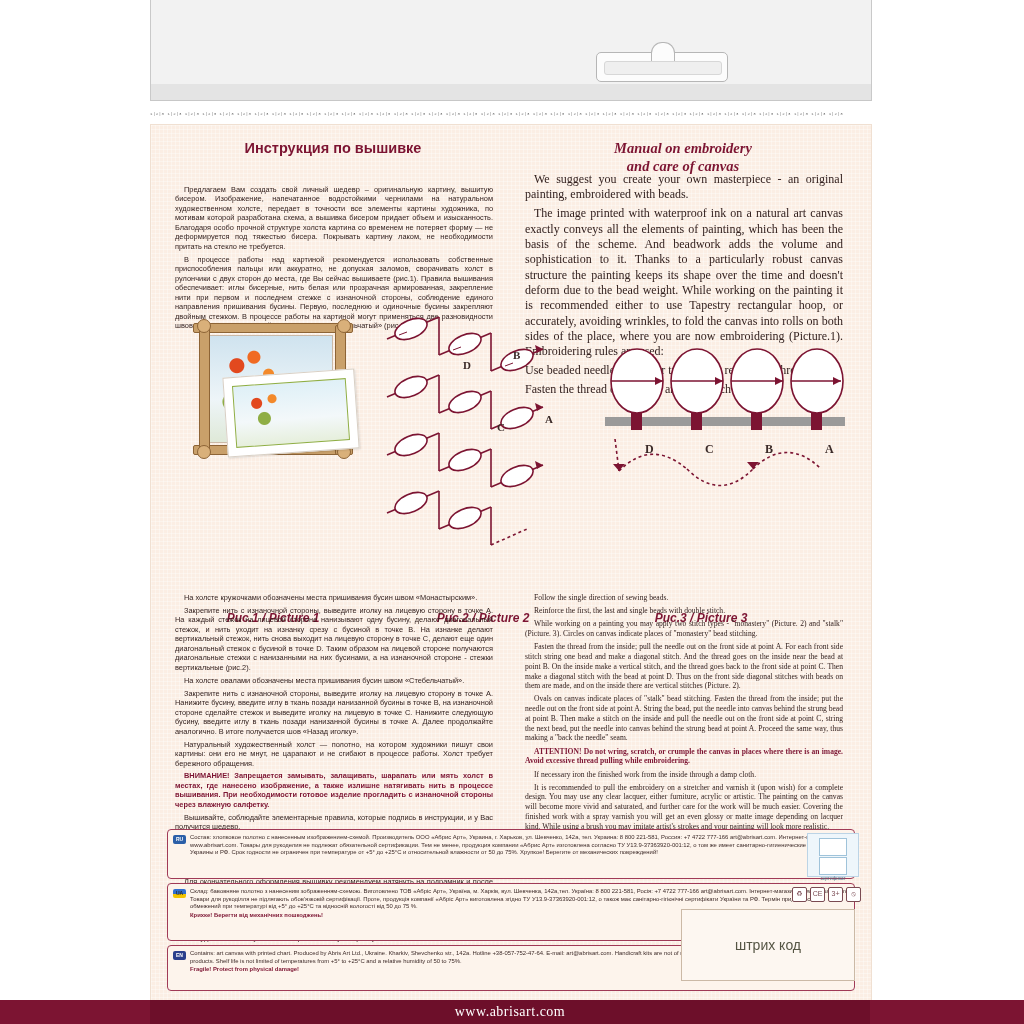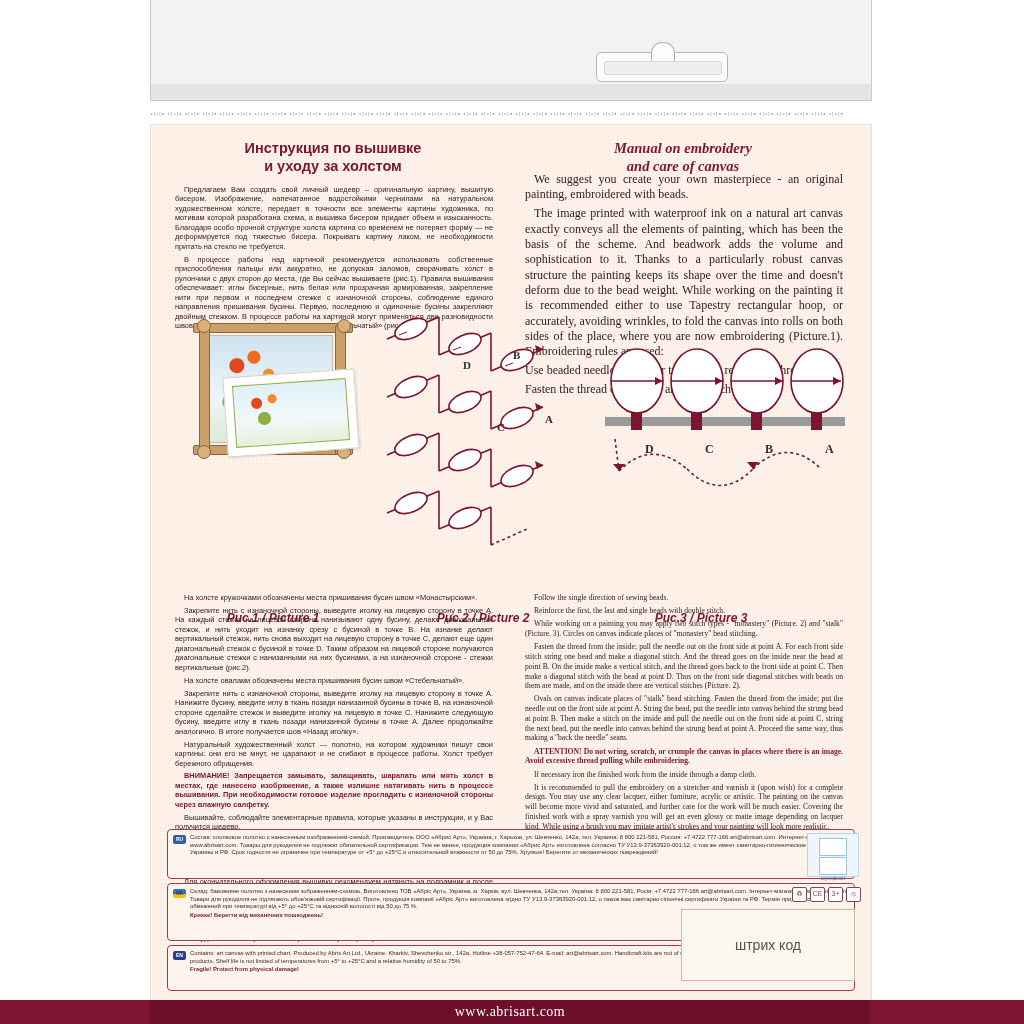--- a/index.html
+++ b/index.html
@@ -189,21 +189,20 @@
       </div>
     </div>
   </div>
   <div class="ruler">1|2|3 1|2|3 1|2|3 1|2|3 1|2|3 1|2|3 1|2|3 1|2|3 1|2|3 1|2|3 1|2|3 1|2|3 1|2|3 1|2|3 1|2|3 1|2|3 1|2|3 1|2|3 1|2|3 1|2|3 1|2|3 1|2|3 1|2|3 1|2|3 1|2|3 1|2|3 1|2|3 1|2|3 1|2|3 1|2|3 1|2|3 1|2|3 1|2|3 1|2|3 1|2|3 1|2|3 1|2|3 1|2|3 1|2|3 1|2|3</div>
 
   <div class="sheet">
 
     <div class="titles">
       <div class="title-ru">
         <div>Инструкция по вышивке</div>
-        <div>и уходу за холстом</div>
       </div>
       <div class="title-en">
         <div>Manual on embroidery</div>
         <div>and care of canvas</div>
       </div>
     </div>
 
     <div class="col col-ru-top">
       <p>Предлагаем Вам создать свой личный шедевр – оригинальную картину, вышитую бисером. Изображение, напечатанное водостойкими чернилами на натуральном художественном холсте, передает в точности все элементы картины художника, по мотивам которой разработана схема, а вышивка бисером придает объем и изысканность. Благодаря особо прочной структуре холста картина со временем не потеряет форму — не деформируется под тяжестью бисера. Покрывать картину лаком, не необходимости притать на стекло не требуется.</p>
       <p>В процессе работы над картиной рекомендуется использовать собственные приспособления пальцы или аккуратно, не допуская заломов, сворачивать холст в рулончики с двух сторон до места, где Вы сейчас вышиваете (рис.1). Правила вышивания обеспечивает: иглы бисерные, нить белая или прозрачная армированная, закрепление нити при первом и последнем стежке с изнаночной стороны, соблюдение единого направления пришивания бусины. Первую, последнюю и одиночные бусины закрепляют двойным стежком. В процессе работы на картиной могут применяться две разновидности швов – шов «Монастырский» (рис.2) и шов «Стебельчатый» (рис.3).</p>
@@ -337,21 +336,21 @@
       <div class="fig-cap cap3">Рис.3 / Picture 3</div>
     </div>
 
     <div class="col col-ru-bot">
       <p>На холсте кружочками обозначены места пришивания бусин швом «Монастырским».</p>
       <p>Закрепите нить с изнаночной стороны, выведите иголку на лицевую сторону в точке А. На каждый стежок на лицевой стороне нанизывают одну бусину, делают диагональный стежок, и нить уходит на изнанку срезу с бусиной в точке В. На изнанке делают вертикальный стежок, нить снова выходит на лицевую сторону в точке С, делают еще один диагональный стежок с бусиной в точке D. Таким образом на лицевой стороне получаются диагональные стежки с нанизанными на них бусинами, а на изнаночной стороне - стежки вертикальные (рис.2).</p>
       <p>На холсте овалами обозначены места пришивания бусин швом «Стебельчатый».</p>
       <p>Закрепите нить с изнаночной стороны, выведите иголку на лицевую сторону в точке А. Нанижите бусину, введите иглу в ткань позади нанизанной бусины в точке В, на изнаночной стороне сделайте стежок и выведите иголку на лицевую в точке С. Нанижите следующую бусину, введите иглу в ткань позади нанизанной бусины в точке А. Далее продолжайте аналогично. В итоге получается шов «Назад иголку».</p>
       <p>Натуральный художественный холст — полотно, на котором художники пишут свои картины: они его не мнут, не царапают и не сгибают в процессе работы. Холст требует бережного обращения.</p>
       <p class="attention">ВНИМАНИЕ! Запрещается замывать, залащивать, шарапать или мять холст в местах, где нанесено изображение, а также излишне натягивать нить в процессе вышивания. При необходимости готовое изделие прогладить с изнаночной стороны через влажную салфетку.</p>
-      <p>Вышивайте, соблюдайте элементарные правила, которые указаны в инструкции, и у Вас получится шедевр.</p>
+      <p>Вышивайте, соблюдайте элементарные правила, которые подпись в инструкции, и у Вас получится шедевр.</p>
       <p>Если же в процессе вышивки на полотне появятся механические повреждения — места с отслоившимся верхним слоем краски, картину можно самостоятельно реставрировать, используя акварельные краски или гуашь. Таким же образом на оборотной стороне можно поставить свою подпись, сделать дарственную надпись.</p>
       <p>Для окончательного оформления вышивку рекомендуем натянуть на подрамник и после этого по желанию покрыть лаком (использовать любой прозрачный лак: алкидный мебельный, акриловый, художественный), рисунок на холсте станет более ярким и насыщенным, а дальнейший уход за картиной - более простым. При использовании лака в аэрозоле Вы получите равномерное глянцевое или матовое изображение в зависимости от вида лака. Покрывая готовое изделие лаком при помощи кисти, Вы сможете имитировать мазки художника и получите более реалистичную картину.</p>
       <p>Закрывать картину стеклом нет необходимости. Паспарту и багет подбирайте в соответствии с цветовой гаммой вышитой картины.</p>
       <p class="slogan noind">Ваш шедевр станет украшением любого интерьера!</p>
     </div>
 
     <div class="col col-en-bot">
       <p>Follow the single direction of sewing beads.</p>
       <p>Reinforce the first, the last and single beads with double stitch.</p>
       <p>While working on a painting you may apply two stitch types - "monastery" (Picture. 2) and "stalk" (Picture. 3). Circles on canvas indicate places of "monastery" bead stitching.</p>

